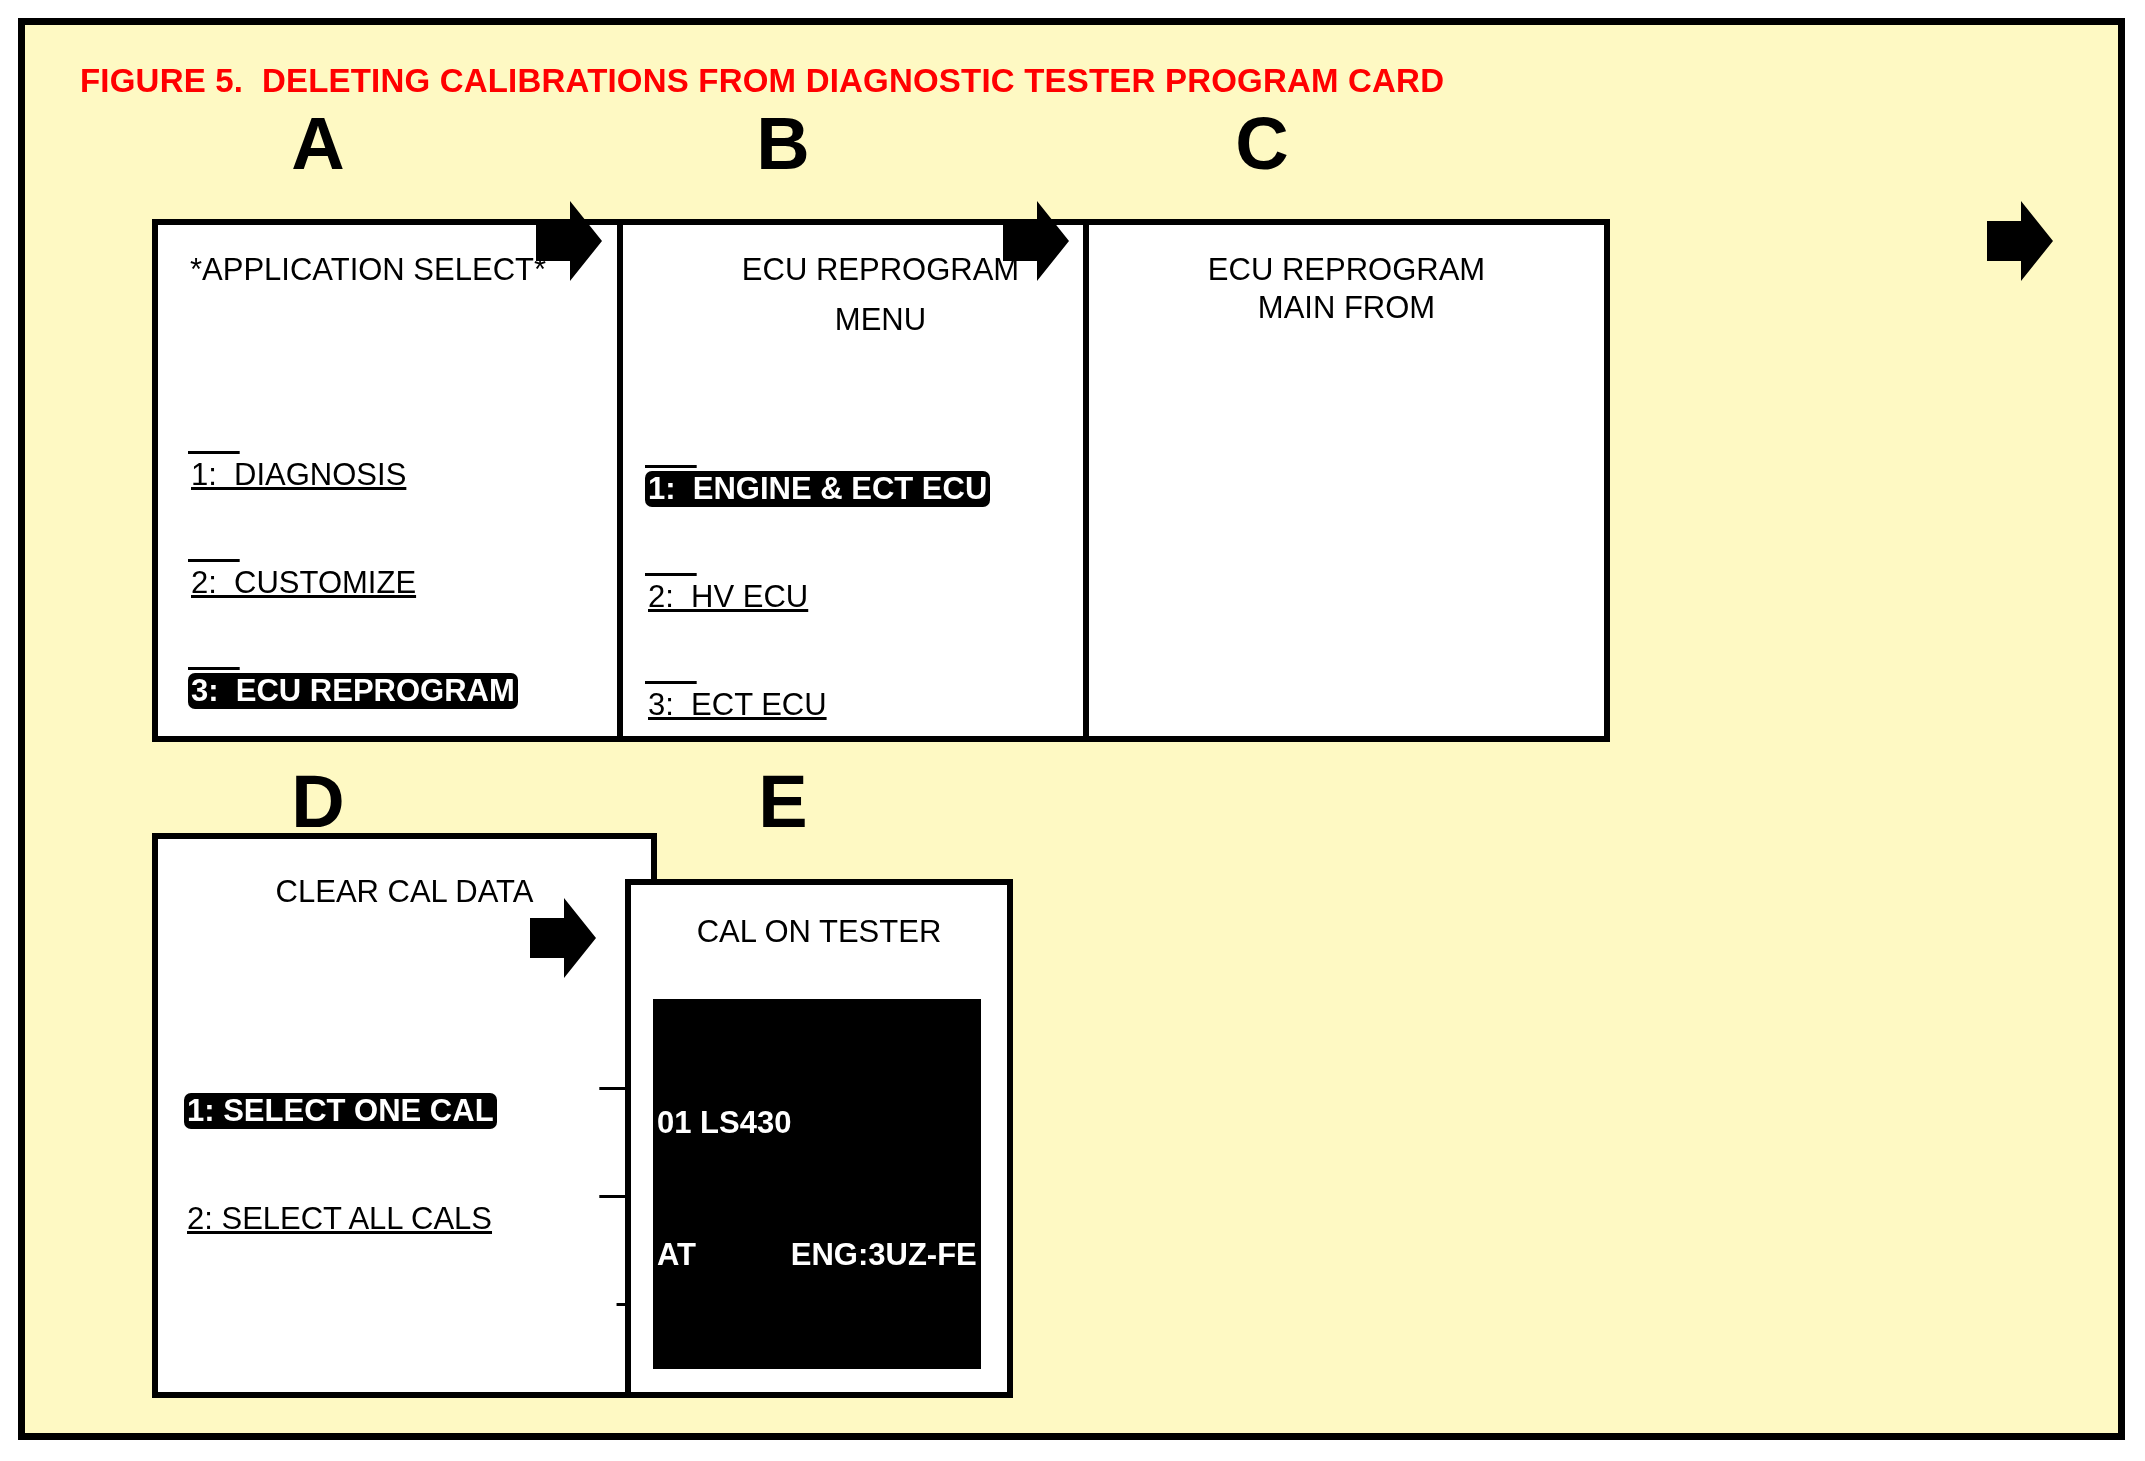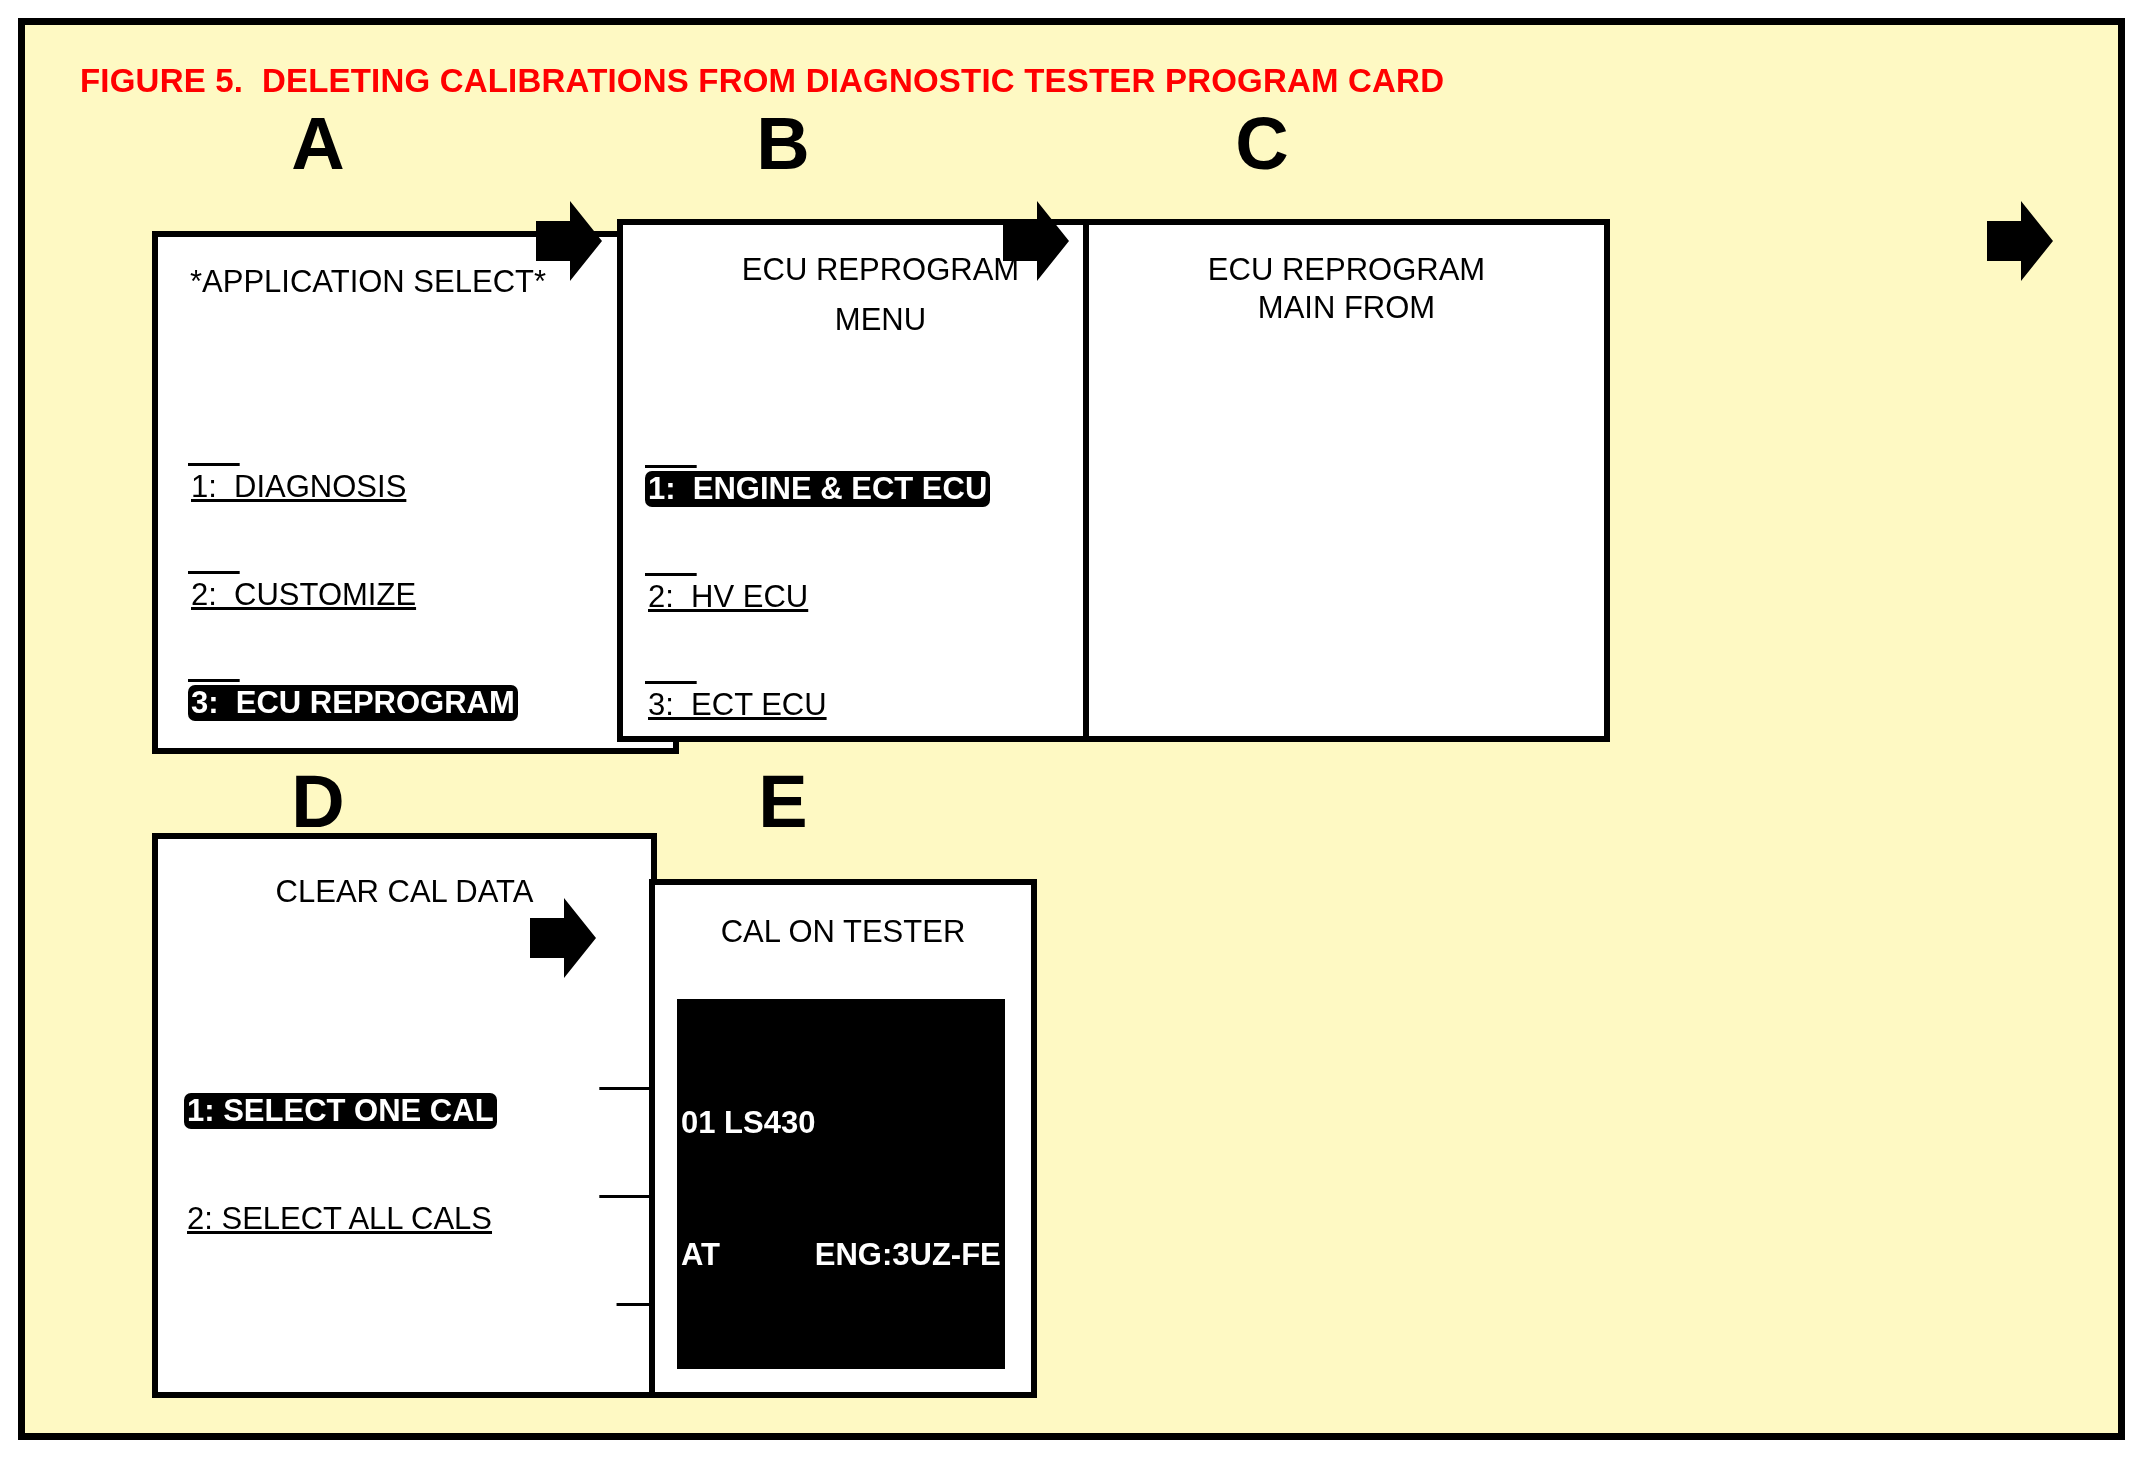--- a/index.html
+++ b/index.html
@@ -117,21 +117,21 @@
 <div id="figure-frame">
 
   <div id="figure-title">FIGURE 5.  DELETING CALIBRATIONS FROM DIAGNOSTIC TESTER PROGRAM CARD</div>
 
   <div class="step-letter" style="left:248px; top:82px;">A</div>
   <div class="step-letter" style="left:713px; top:82px;">B</div>
   <div class="step-letter" style="left:1192px; top:82px;">C</div>
   <div class="step-letter" style="left:248px; top:740px;">D</div>
   <div class="step-letter" style="left:713px; top:740px;">E</div>
 
-  <div class="screen" style="left:127px; top:206px; width:527px; height:523px;">
+  <div class="screen" style="left:127px; top:194px; width:527px; height:523px;">
     <div class="screen-head head-left" style="margin:26px 0 0 32px;">*APPLICATION SELECT*</div>
     <div class="menu-list" style="margin:96px 0 0 30px;">
       <span class="menu-row">1:  DIAGNOSIS</span>
       <span class="menu-row">2:  CUSTOMIZE</span>
       <span class="menu-row hl">3:  ECU REPROGRAM</span>
     </div>
   </div>
 
   <svg class="arrow" style="left:511px; top:176px;" width="66" height="80" viewBox="0 0 66 80">
     <polygon points="0,20 34,20 34,0 66,40 34,80 34,60 0,60" fill="#000000"></polygon>
@@ -165,21 +165,21 @@
     <div class="menu-list" style="margin:110px 0 0 26px;text-align:right;">
       <span class="menu-row hl">1: SELECT ONE CAL</span>
       <span class="menu-row">2: SELECT ALL CALS</span>
     </div>
   </div>
 
   <svg class="arrow" style="left:505px; top:873px;" width="66" height="80" viewBox="0 0 66 80">
     <polygon points="0,20 34,20 34,0 66,40 34,80 34,60 0,60" fill="#000000"></polygon>
   </svg>
 
-  <div class="screen" style="left:624px; top:854px; width:388px; height:519px;">
+  <div class="screen" style="left:600px; top:854px; width:388px; height:519px;">
     <div class="screen-head head-center" style="margin:28px 0 0 0;">CAL ON TESTER</div>
 
     <div style="margin:48px 0 0 22px;">
       <div class="cal-block hl">
         <span class="cal-line">01 LS430</span>
         <span class="cal-line">AT           ENG:3UZ-FE</span>
       </div>
       <div class="cal-block">
         
         

